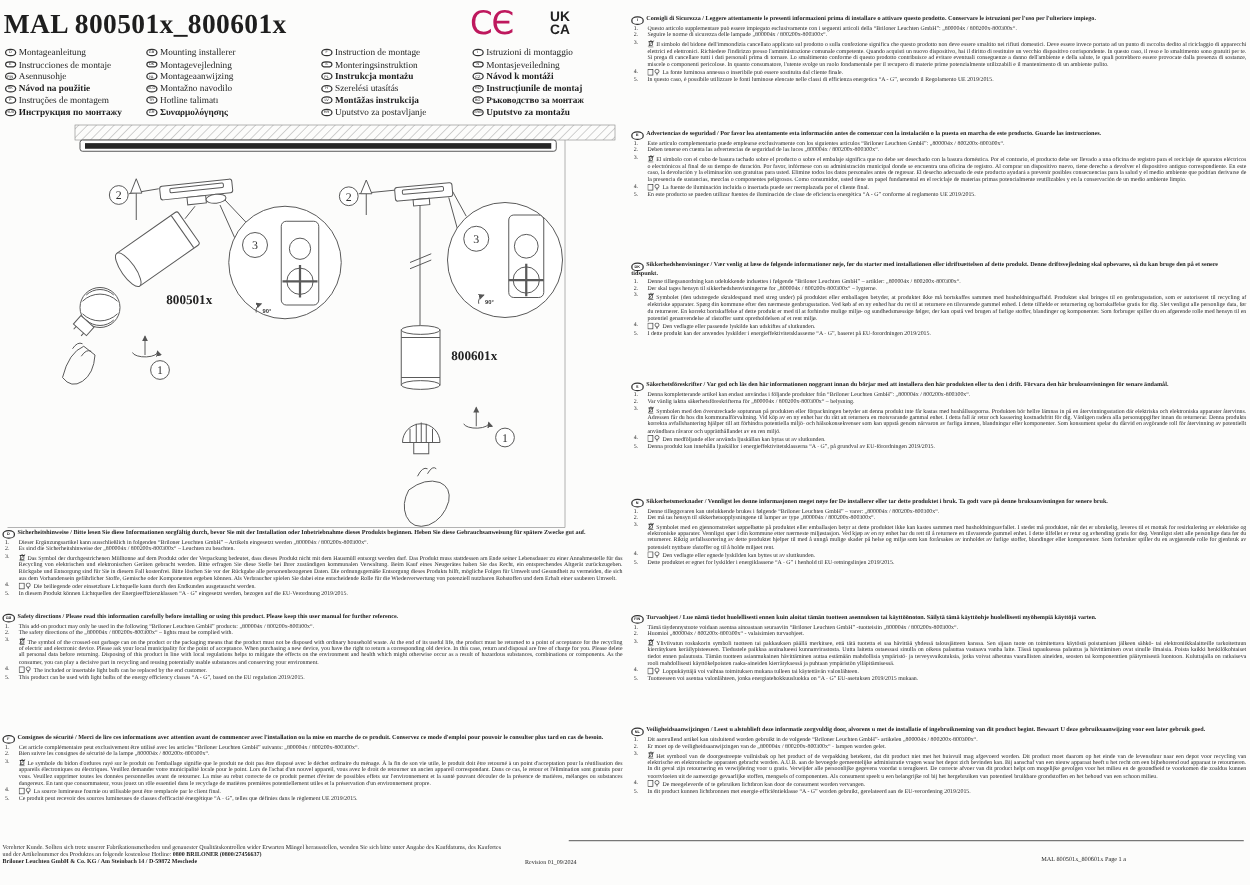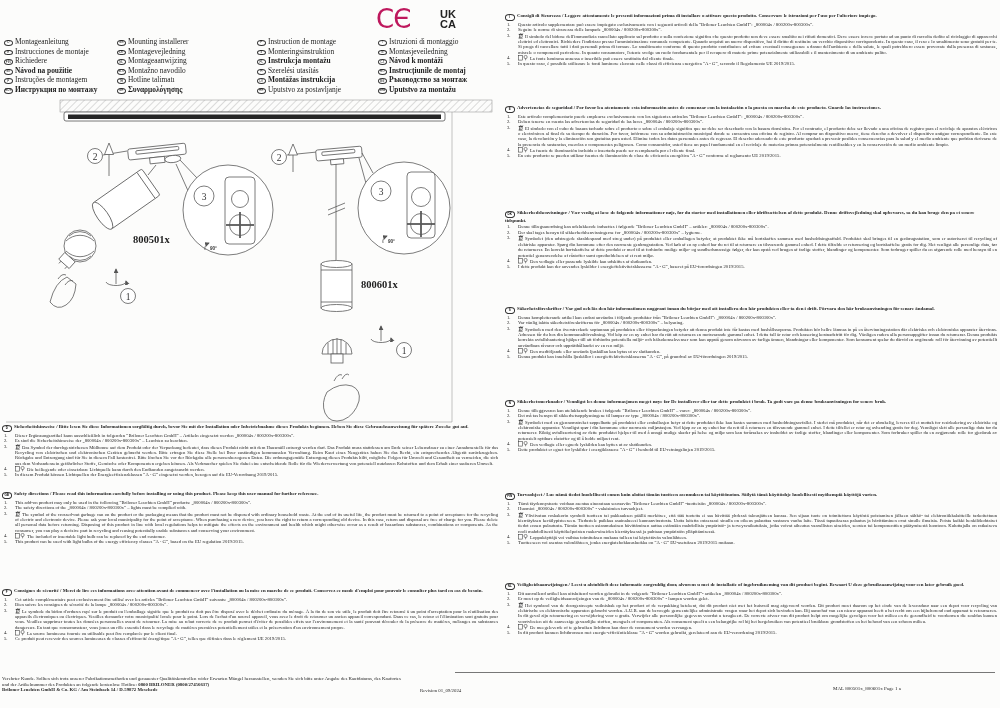--- a/index.html
+++ b/index.html
@@ -7,21 +7,21 @@
   .page{position:relative;width:1000px;height:708px;background:#fcfcfb;font-family:"Liberation Serif",serif;color:#1e1e1e;overflow:hidden;margin:0 auto}
   .title{position:absolute;left:3px;top:6px;font-size:22px;font-weight:bold;letter-spacing:.3px}
   .ce-mark{position:absolute;left:376px;top:4px;font-size:26px;font-family:"DejaVu Sans",sans-serif;letter-spacing:-1px;color:#be185d}
   .ukca-mark{position:absolute;left:440px;top:9px;font-family:"Liberation Sans",sans-serif;font-weight:bold;font-size:11px;line-height:10px;color:#222}
   .lang-grid{position:absolute;left:4px;top:38px;width:494px;display:flex}
   .lang-col{display:flex;flex-direction:column;gap:1.8px}
   .lang-col:nth-child(1){width:113px}
   .lang-col:nth-child(2){width:140px}
   .lang-col:nth-child(3){width:121px}
   .lang-col:nth-child(4){width:120px}
-  .lang-item{display:flex;align-items:flex-end;gap:2.5px;font-size:7.4px;line-height:7.8px;white-space:nowrap}
+  .lang-item{display:flex;align-items:center;gap:2.5px;font-size:7.4px;line-height:7.8px;white-space:nowrap}
   .flag{display:inline-flex;align-items:center;justify-content:center;width:8.5px;height:5.8px;min-width:8.5px;border:.5px solid #333;border-radius:50%;font-size:3px;font-family:"Liberation Sans",sans-serif;line-height:1;color:#111;background:#fff}
   .flag-lg{width:9.5px;height:6.2px;min-width:9.5px;margin-right:2.5px;vertical-align:-1px}
   .lang-label.b{font-weight:bold}
   .diagram{position:absolute;left:0;top:98px}
   .model{font:bold 10.5px "Liberation Serif",serif;fill:#222}
   .stepnum{font:9.5px "Liberation Serif",serif;fill:#333;text-anchor:middle}
   .deg{font:bold 4.6px "Liberation Sans",sans-serif;fill:#333}
   .col{position:absolute;top:0;height:708px}
   .col-left{left:2px;width:496px}
   .col-right{left:505px;width:492px}
@@ -35,39 +35,40 @@
   .footer-left{position:absolute;left:2px;top:676px;width:468px;font-size:4.8px;line-height:5.7px}
   .footer-left .b, b{font-weight:bold}
   .footer-revision{position:absolute;left:420px;top:688px;font-size:4.8px}
   .footer-docid{position:absolute;left:833px;top:686px;font-size:5px}
 </style>
 </head>
 <body>
 
 <div class="page">
 
+  <h1 class="title">MAL 800501x_800601x</h1>
   <div class="ce-mark">CЄ</div>
   <div class="ukca-mark">
     <div>UK</div>
     <div>CA</div>
   </div>
 
   <div class="lang-grid">
       <div class="lang-col">
         <div class="lang-item">
           <span class="flag">D</span>
           <span class="lang-label">Montageanleitung</span>
         </div>
         <div class="lang-item">
           <span class="flag">E</span>
           <span class="lang-label">Instrucciones de montaje</span>
         </div>
         <div class="lang-item">
           <span class="flag">FIN</span>
-          <span class="lang-label">Richiedere</span>
+          <span class="lang-label">Asennusohje</span>
         </div>
         <div class="lang-item">
           <span class="flag">SK</span>
           <span class="lang-label b">Návod na použitie</span>
         </div>
         <div class="lang-item">
           <span class="flag">P</span>
           <span class="lang-label">Instruções de montagem</span>
         </div>
         <div class="lang-item">

